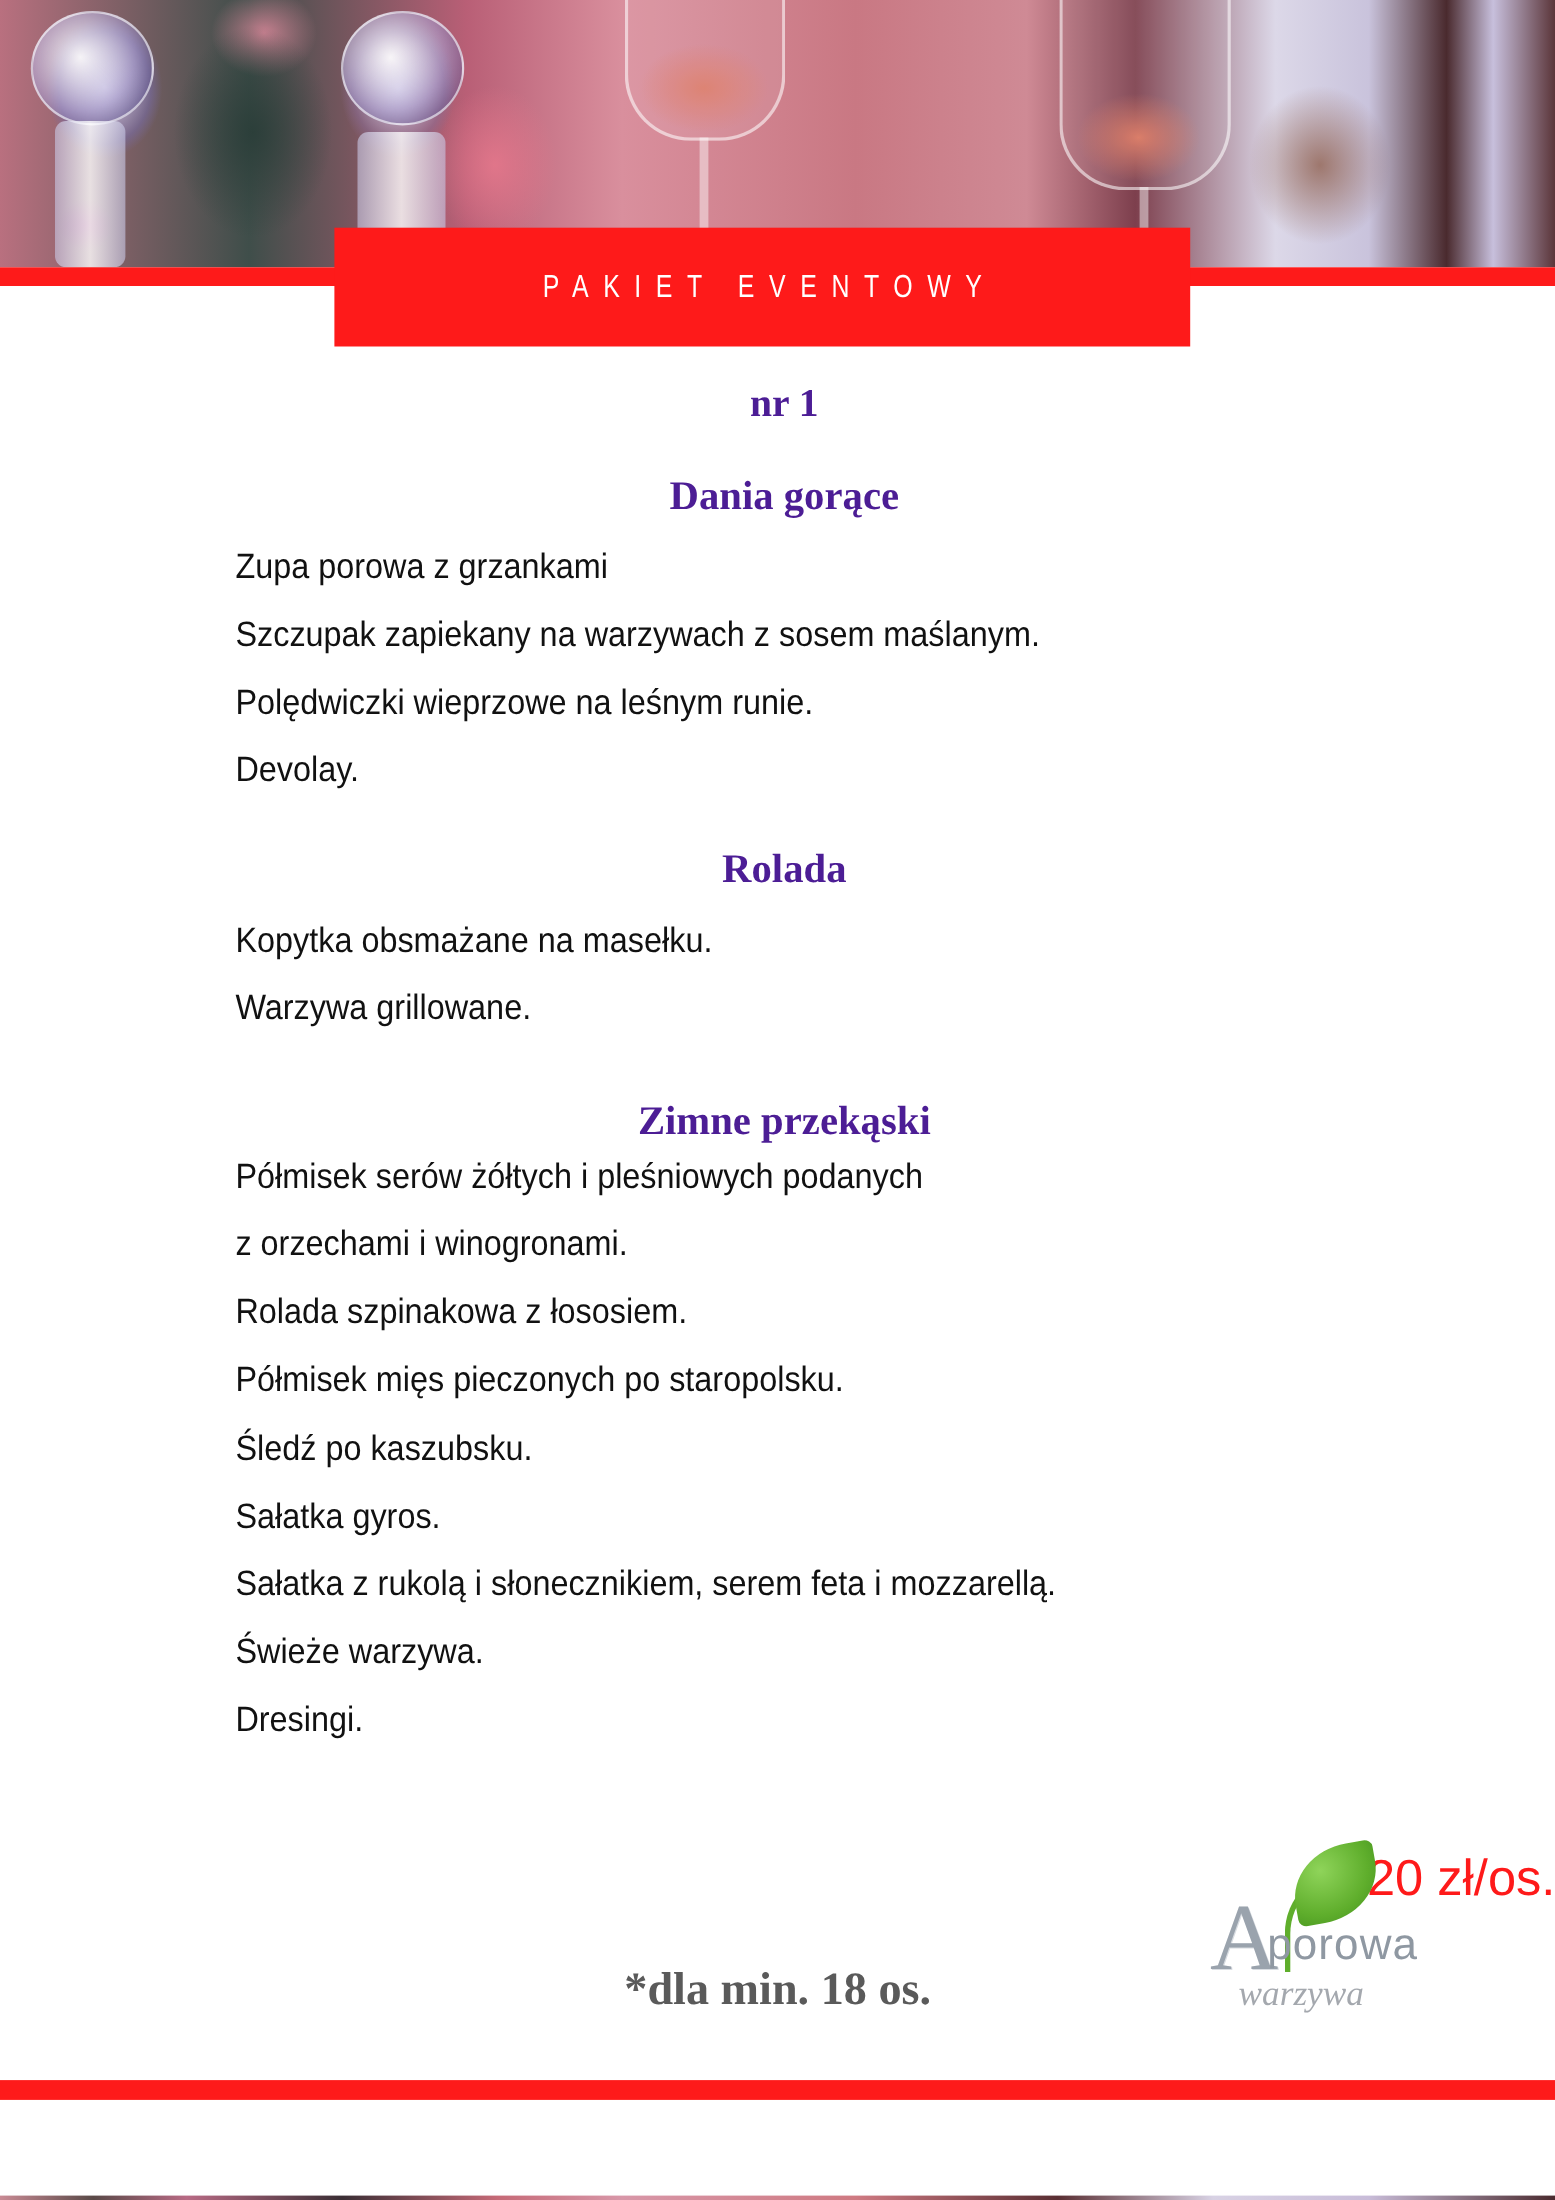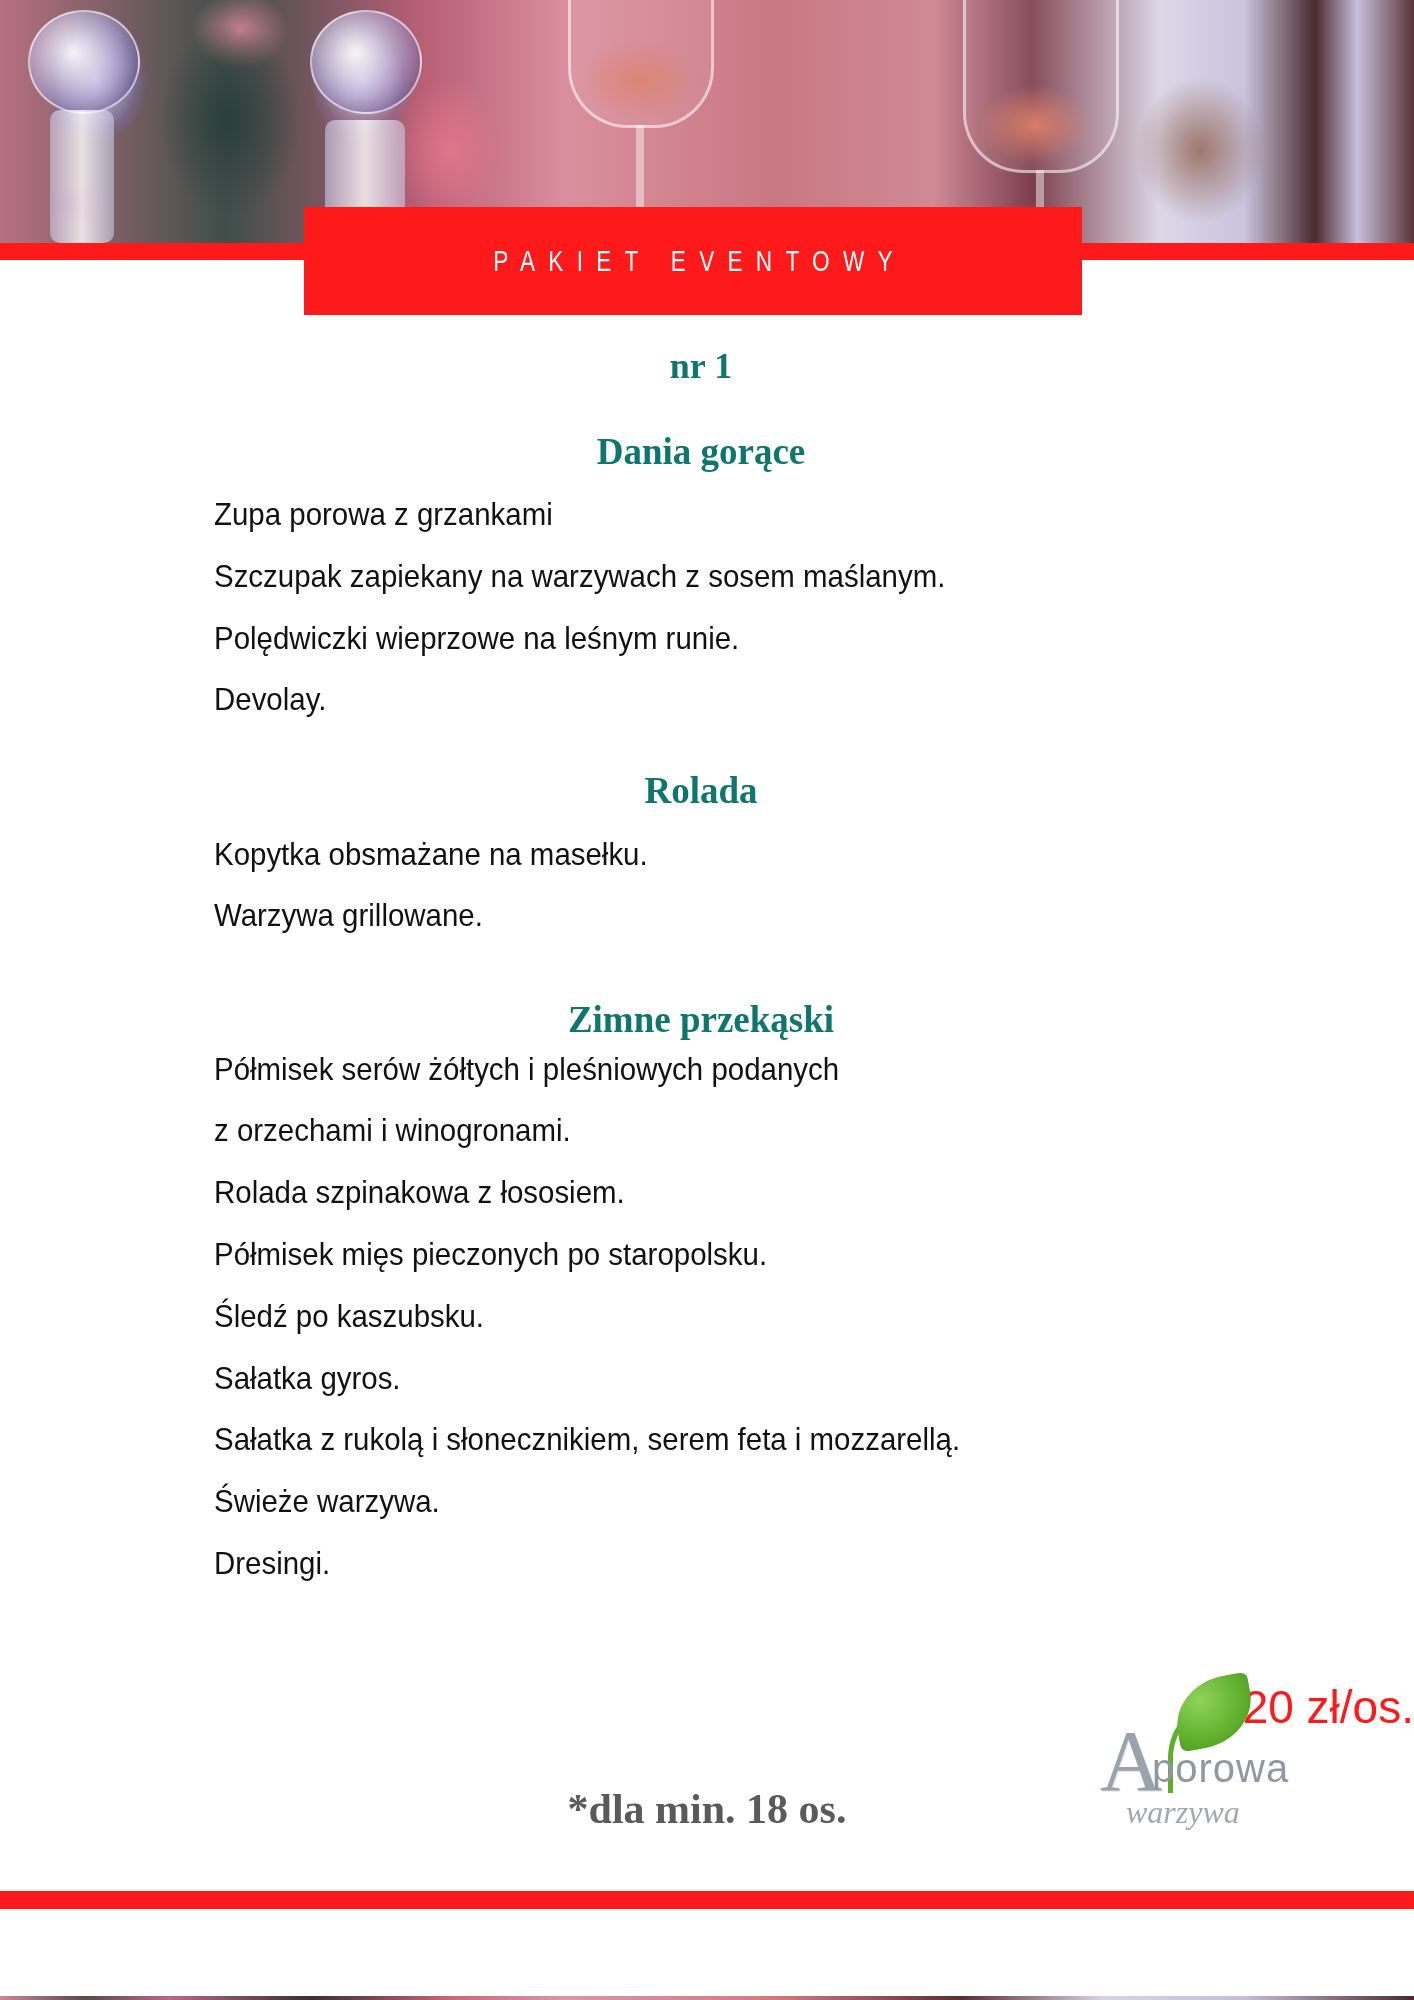--- a/index.html
+++ b/index.html
@@ -38,22 +38,22 @@
   .banner {
     position: absolute; left: 304px; top: 207px; width: 778px; height: 108px; background: #fe1a1a;
     display: flex; align-items: center; justify-content: center;
   }
   .banner-title {
     color: #ffffff; font-family: "Liberation Sans", sans-serif; font-size: 29px; font-weight: normal;
     letter-spacing: 17px; padding-left: 17px; transform: scaleX(0.78); white-space: nowrap;
   }
 
   .center-heading {
-    position: absolute; left: 0; width: 1402px; text-align: center;
-    font-family: "Liberation Serif", serif; font-weight: bold; color: #0f766e;
+    position: absolute; left: 12px; width: 1402px; text-align: center;
+    font-family: "Liberation Serif", serif; font-weight: bold; color: #4c1d95;
   }
   .pkg-number { top: 345px; font-size: 36px; }
   .section-title { font-size: 37px; }
 
   .item {
     position: absolute; left: 214px; font-family: "Liberation Sans", sans-serif; font-size: 32px; color: #111111;
     white-space: nowrap; transform-origin: left center; transform: scaleX(0.92);
   }
 
   .price {

